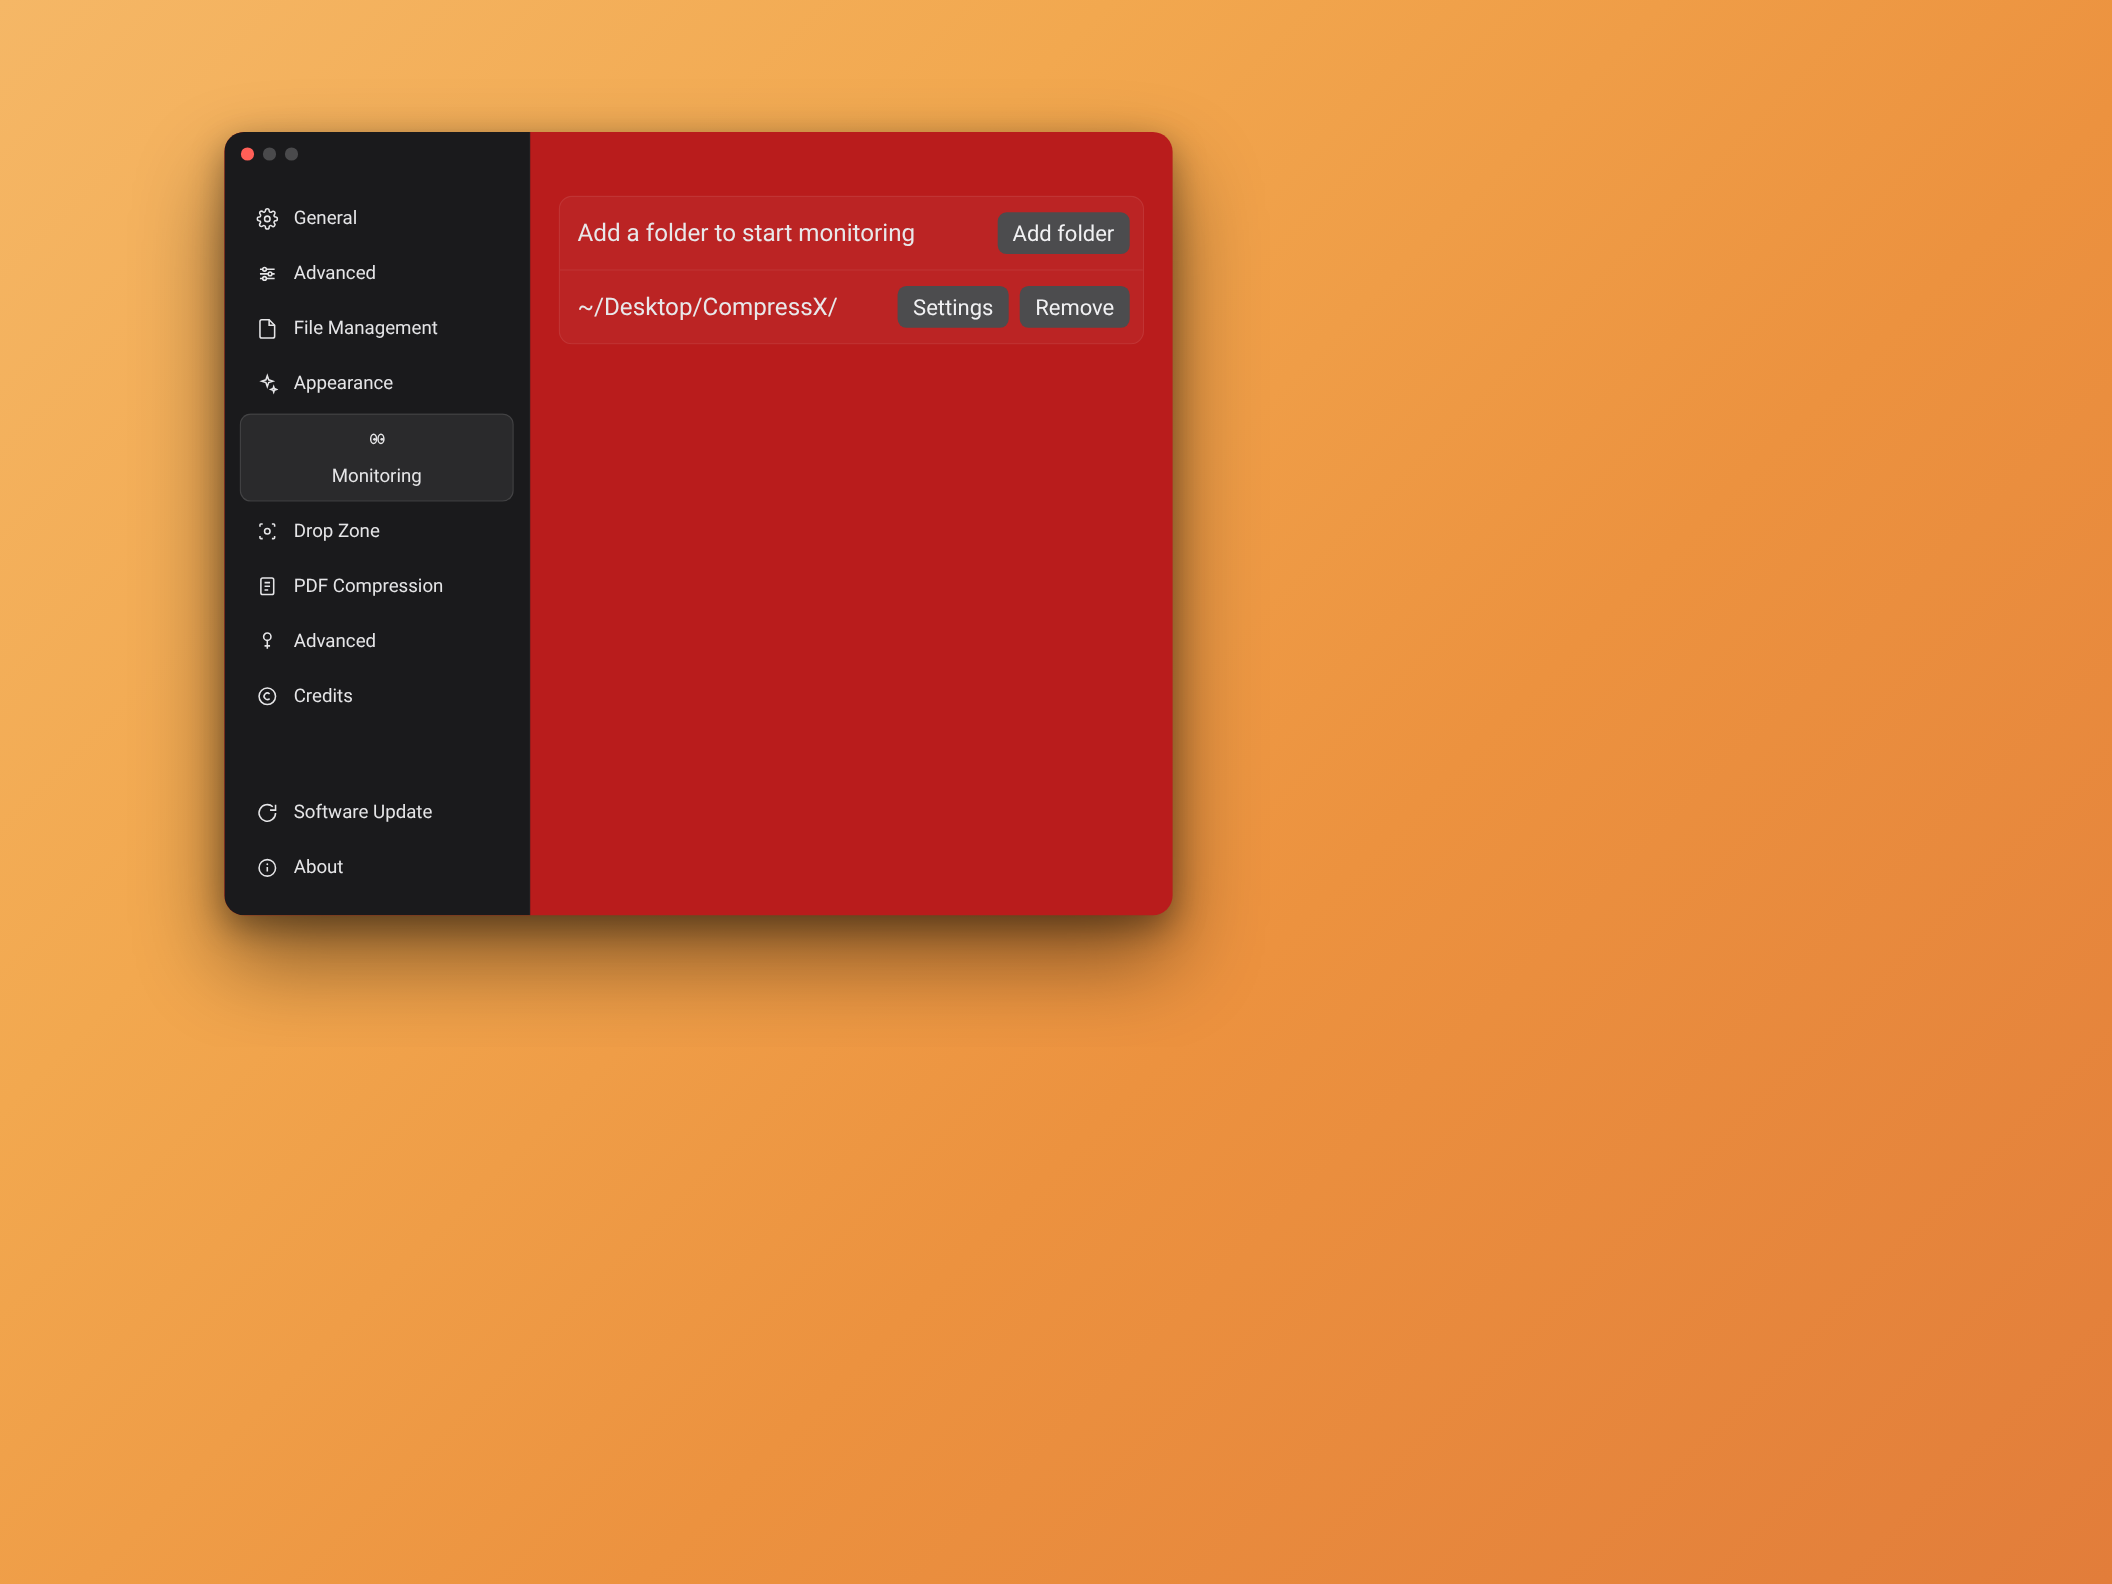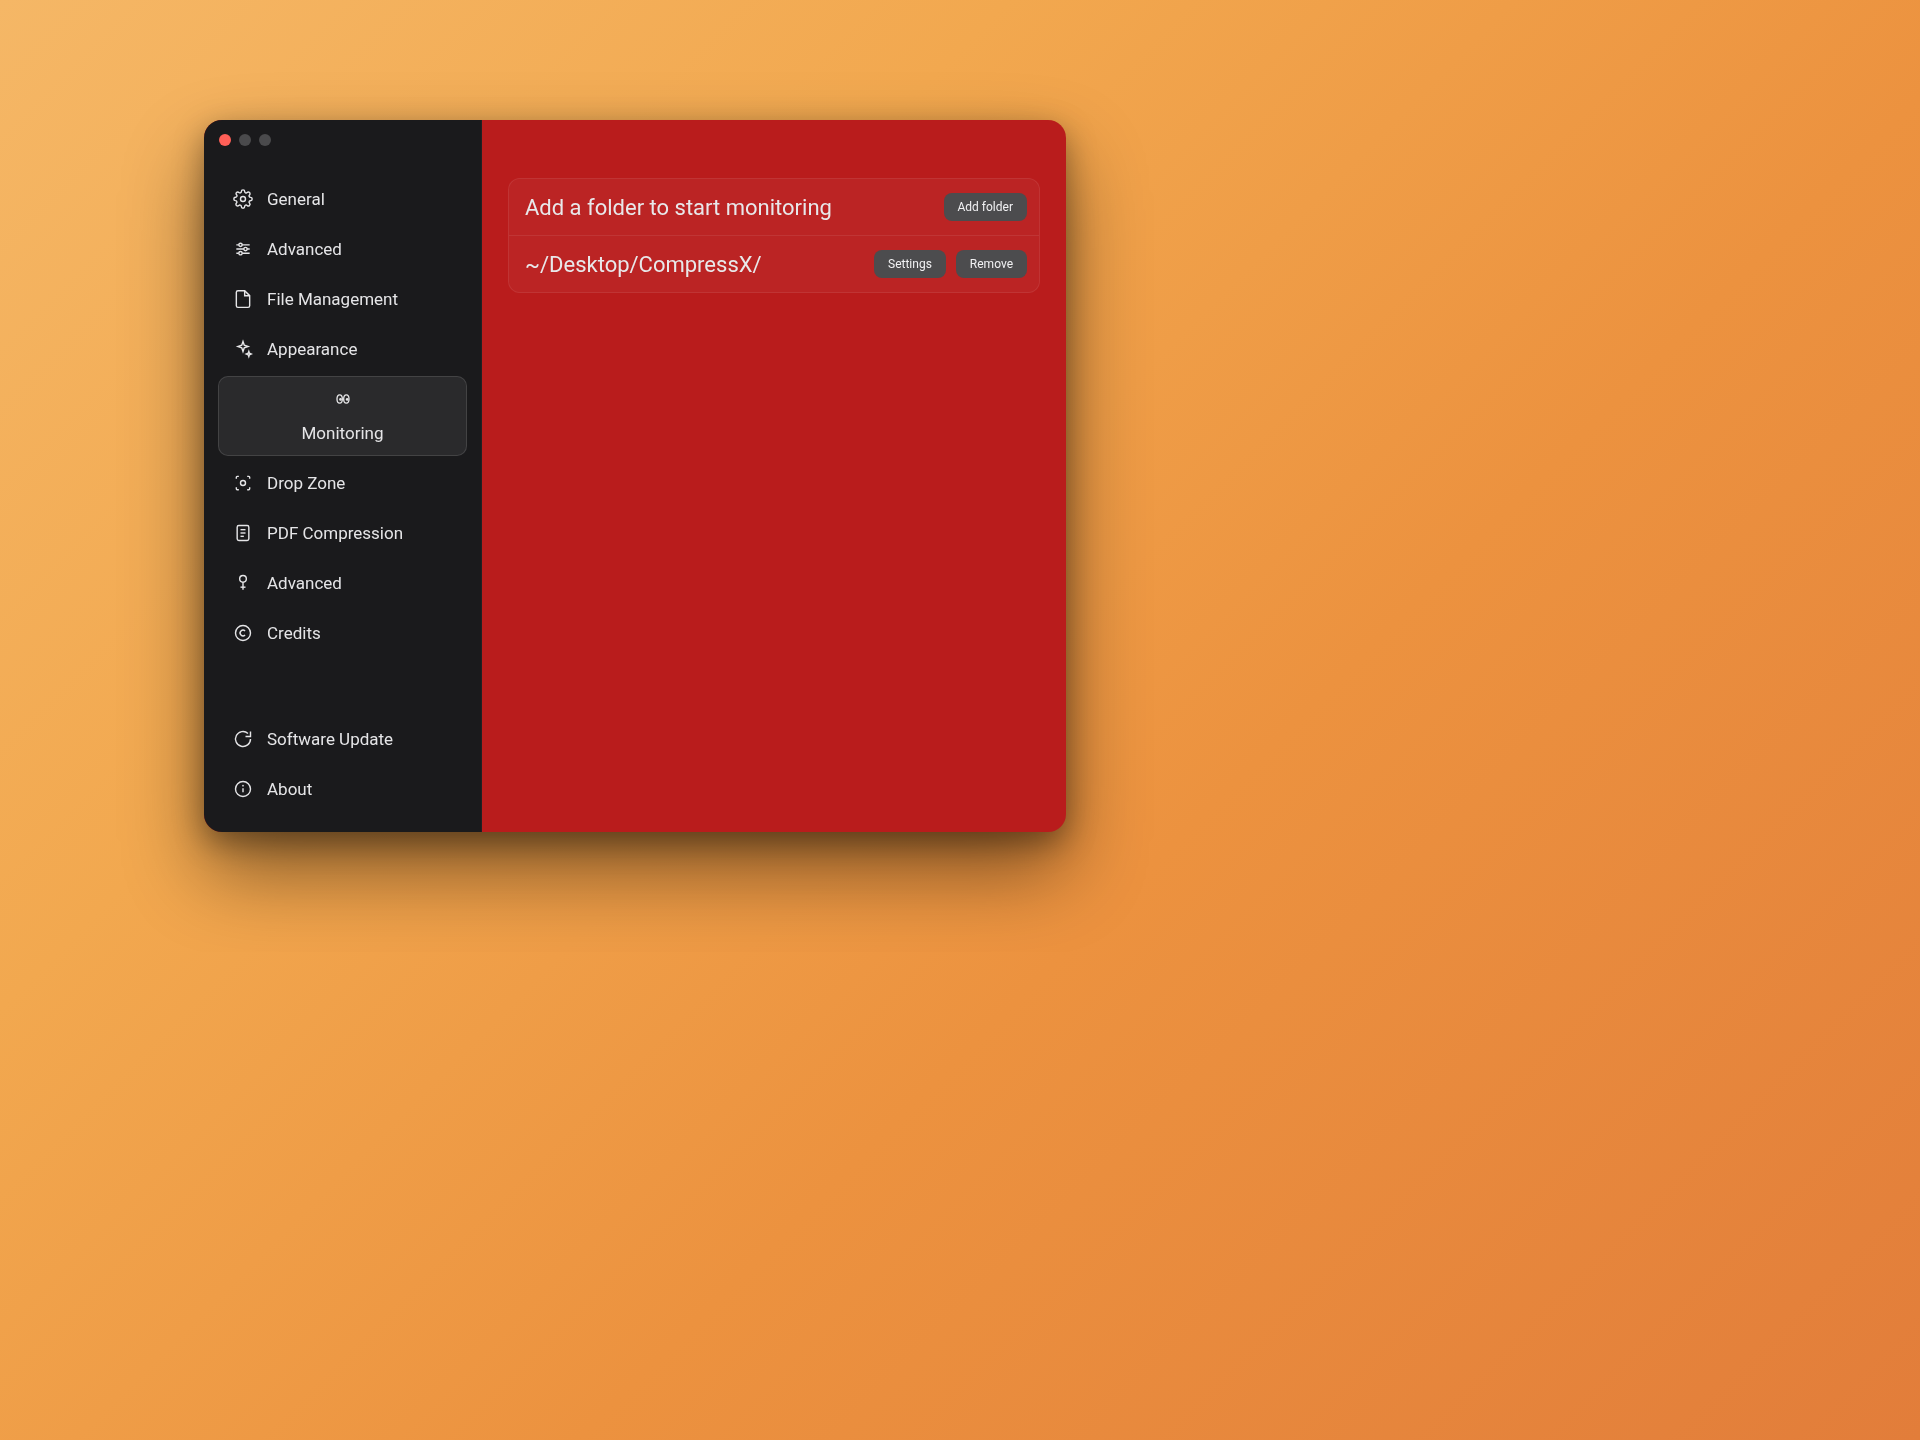--- a/index.html
+++ b/index.html
@@ -94,21 +94,21 @@
     color: #e8e8ea;
     font-size: 22px;
   }
   .row-actions { display: flex; gap: 10px; }
   .btn {
     background: #4c4c4e;
     color: #f1f1f3;
     border: none;
     border-radius: 8px;
     padding: 7px 14px;
-    font-size: 12px;
+    font-size: 20px;
     font-family: inherit;
     cursor: pointer;
   }
 </style>
 </head>
 <body>
 
 <div class="window">
 
   <div class="traffic-lights">

